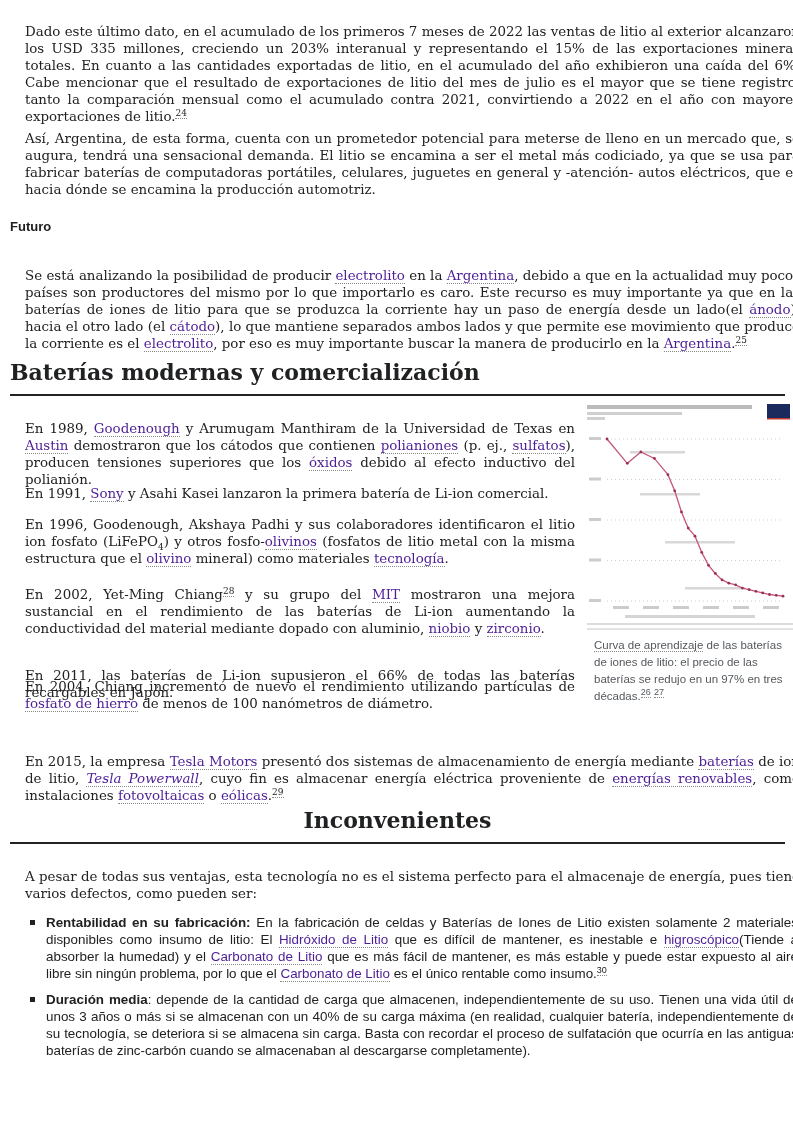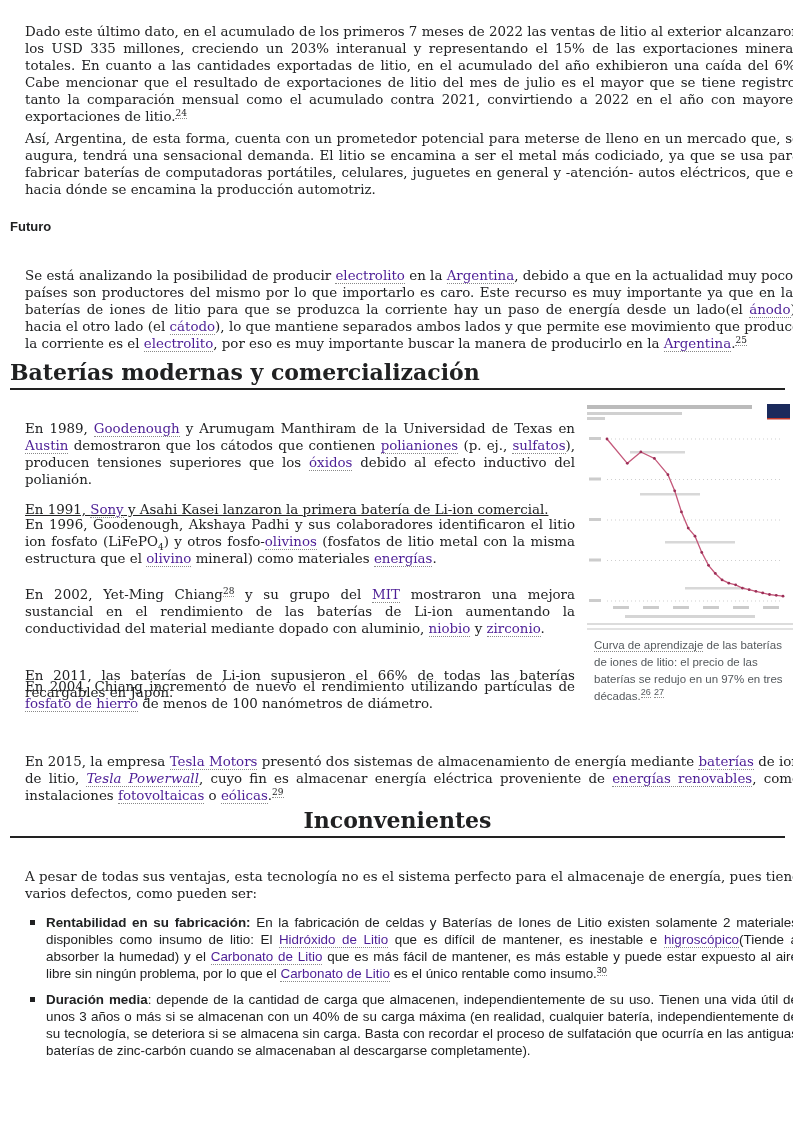--- a/index.html
+++ b/index.html
@@ -5,26 +5,26 @@
   html, body { margin: 0; padding: 0; background: #ffffff; }
   body { width: 793px; height: 1122px; overflow: hidden; position: relative; color: #202122; }
   .page { position: absolute; left: 10px; top: 0; width: 775px; font-family: "DejaVu Serif", "Liberation Serif", serif; font-size: 13.4px; line-height: 17px; }
   p { margin: 15px; text-align: justify; }
   a.lnk { color: #4c1d95; text-decoration: none; border-bottom: 1px dotted #888; }
   sup.ref { font-size: 9px; line-height: 0; vertical-align: super; border-bottom: 1px dotted #888; }
   .p1 { position: absolute; top: 8px; left: 0; width: 775px; }
   .p2 { position: absolute; top: 115px; left: 0; width: 775px; }
   .h3 { position: absolute; top: 218px; left: 0; font-family: "Liberation Sans", sans-serif; font-weight: bold; font-size: 13px; }
   .p3 { position: absolute; top: 252px; left: 0; width: 775px; }
-  .h2 { position: absolute; left: 0; width: 775px; font-family: "DejaVu Serif", "Liberation Serif", serif; font-weight: bold; font-size: 22px; line-height: 28px; border-bottom: 2px solid #222; padding-bottom: 2px; }
+  .h2 { position: absolute; left: 0; width: 775px; font-family: "DejaVu Serif", "Liberation Serif", serif; font-weight: bold; font-size: 22px; line-height: 28px; border-bottom: 2px solid #222; padding-bottom: 8px; }
   .h2a { top: 358px; }
   .h2b { top: 806px; text-align: center; }
   .left-col { position: absolute; left: 0; width: 550px; }
   .l1 { top: 405px; }
-  .l2 { top: 486px; text-decoration: underline; }
+  .l2 { top: 470px; }
   .l3 { top: 501px; }
   .l4 { top: 571px; }
   .l5 { top: 663px; }
   .l6 { top: 652px; }
   .p-tesla { position: absolute; top: 738px; left: 0; width: 775px; }
   .p-intro { position: absolute; top: 853px; left: 0; width: 775px; }
   .figure { position: absolute; left: 575px; top: 401px; width: 210px; }
   .chart { width: 210px; height: 232px; display: block; }
   .caption { font-family: "Liberation Sans", sans-serif; font-size: 11.5px; line-height: 17px; color: #54595d; margin-top: 4px; padding-left: 9px; text-align: left; }
   .caption a.lnk { color: #54595d; }
@@ -45,21 +45,21 @@
   <div class="h3">Futuro</div>
 
   <p class="p3"><span>Se está analizando la posibilidad de producir </span><a class="lnk">electrolito</a><span> en la </span><a class="lnk">Argentina</a><span>, debido a que en la actualidad muy pocos países son productores del mismo por lo que importarlo es caro. Este recurso es muy importante ya que en las baterías de iones de litio para que se produzca la corriente hay un paso de energía desde un lado(el </span><a class="lnk">ánodo</a><span>), hacia el otro lado (el </span><a class="lnk">cátodo</a><span>), lo que mantiene separados ambos lados y que permite ese movimiento que produce la corriente es el </span><a class="lnk">electrolito</a><span>, por eso es muy importante buscar la manera de producirlo en la </span><a class="lnk">Argentina</a><span>.</span><sup class="ref">25</sup></p>
 
   <div class="h2 h2a">Baterías modernas y comercialización</div>
 
   <p class="left-col l1"><span>En 1989, </span><a class="lnk">Goodenough</a><span> y Arumugam Manthiram de la Universidad de Texas en </span><a class="lnk">Austin</a><span> demostraron que los cátodos que contienen </span><a class="lnk">polianiones</a><span> (p. ej., </span><a class="lnk">sulfatos</a><span>), producen tensiones superiores que los </span><a class="lnk">óxidos</a><span> debido al efecto inductivo del polianión.</span></p>
 
   <p class="left-col l2"><span>En 1991, </span><a class="lnk">Sony</a><span> y Asahi Kasei lanzaron la primera batería de Li-ion comercial.</span></p>
 
-  <p class="left-col l3"><span>En 1996, Goodenough, Akshaya Padhi y sus colaboradores identificaron el litio ion fosfato (LiFePO</span><span class="sub">4</span><span>) y otros fosfo-</span><a class="lnk">olivinos</a><span> (fosfatos de litio metal con la misma estructura que el </span><a class="lnk">olivino</a><span> mineral) como materiales </span><a class="lnk">energías</a><span>.</span></p>
+  <p class="left-col l3"><span>En 1996, Goodenough, Akshaya Padhi y sus colaboradores identificaron el litio ion fosfato (LiFePO</span><span class="sub">4</span><span>) y otros fosfo-</span><a class="lnk">olivinos</a><span> (fosfatos de litio metal con la misma estructura que el </span><a class="lnk">olivino</a><span> mineral) como materiales </span><a class="lnk">tecnología</a><span>.</span></p>
 
   <p class="left-col l4"><span>En 2002, Yet-Ming Chiang</span><sup class="ref">28</sup><span>  y su grupo del </span><a class="lnk">MIT</a><span> mostraron una mejora sustancial en el rendimiento de las baterías de Li-ion aumentando la conductividad del material mediante dopado con aluminio, </span><a class="lnk">niobio</a><span> y </span><a class="lnk">zirconio</a><span>.</span></p>
 
   <p class="left-col l5"><span>En 2004, Chiang incrementó de nuevo el rendimiento utilizando partículas de </span><a class="lnk">fosfato de hierro</a><span> de menos de 100 nanómetros de diámetro.</span></p>
 
   <p class="left-col l6">En 2011, las baterías de Li-ion supusieron el 66% de todas las baterías recargables en Japón.</p>
 
   <div class="figure">
     <svg class="chart" id="chart" viewBox="0 0 210 232">
       <rect x="0" y="0" width="210" height="232" fill="#ffffff"></rect>

